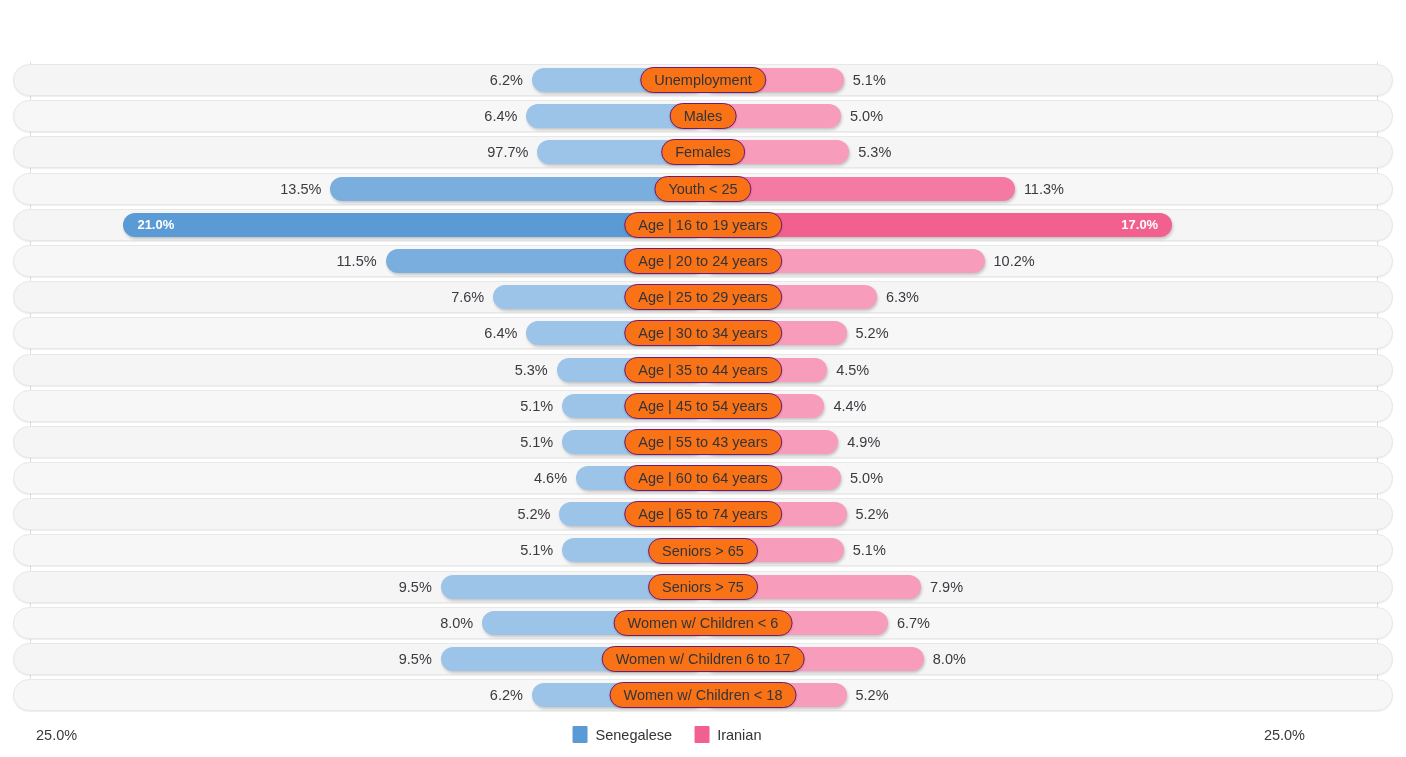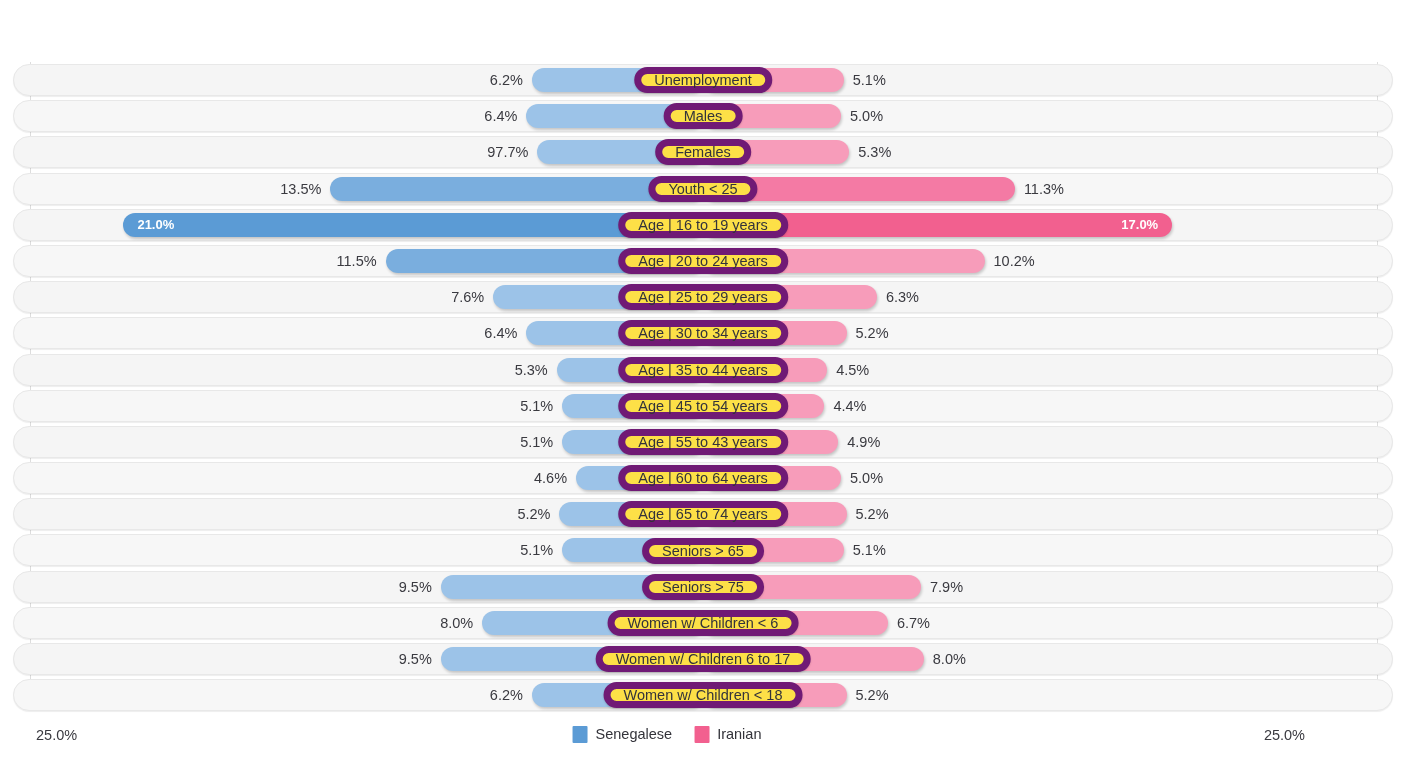--- a/index.html
+++ b/index.html
@@ -94,22 +94,22 @@
     font-size: 13px;
   }
   .val-inside.left  { margin-left: 14px; }
   .val-inside.right { margin-right: 14px; }
 
   .cat-pill {
     position: absolute;
     left: 50%;
     top: 50%;
     transform: translate(-50%, -50%);
-    background: #fde047;
-    border: 7px solid #701a75;
+    background: #f97316;
+    border: 1px solid #701a75;
     border-radius: 14px;
     height: 26px;
     padding: 0 13px;
     display: flex; align-items: center; justify-content: center;
     font-size: 14.5px;
     color: #33333a;
     white-space: nowrap;
     box-shadow: 0 1px 2px rgba(0,0,0,.18);
     z-index: 4;
   }
@@ -124,21 +124,21 @@
   }
   #axis-max {
     position: absolute; right: 29px; top: 10px;
     font-size: 14.5px; color: #3a3a40; white-space: nowrap;
   }
   #legend {
     position: absolute; left: 50%; top: 9px;
     transform: translateX(-50%);
     display: flex; align-items: center; gap: 22px;
   }
-  .legend-item { display: flex; gap: 8px; }
+  .legend-item { display: flex; align-items: center; gap: 8px; }
   .legend-swatch {
     width: 15px; height: 17px; border-radius: 1px; display: inline-block;
   }
   .legend-text { font-size: 14.5px; color: #33333a; white-space: nowrap; }
 </style>
 </head>
 <body>
 
 <div id="chart-root">
 

